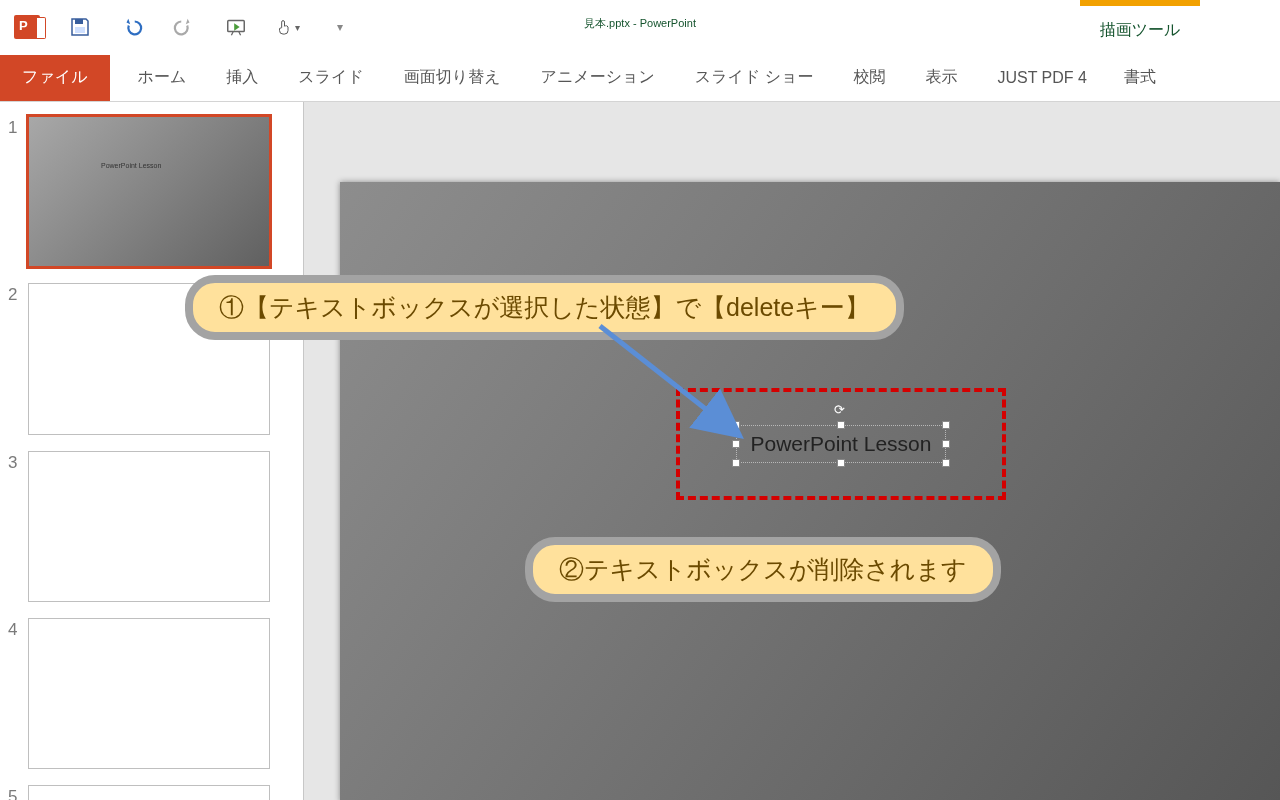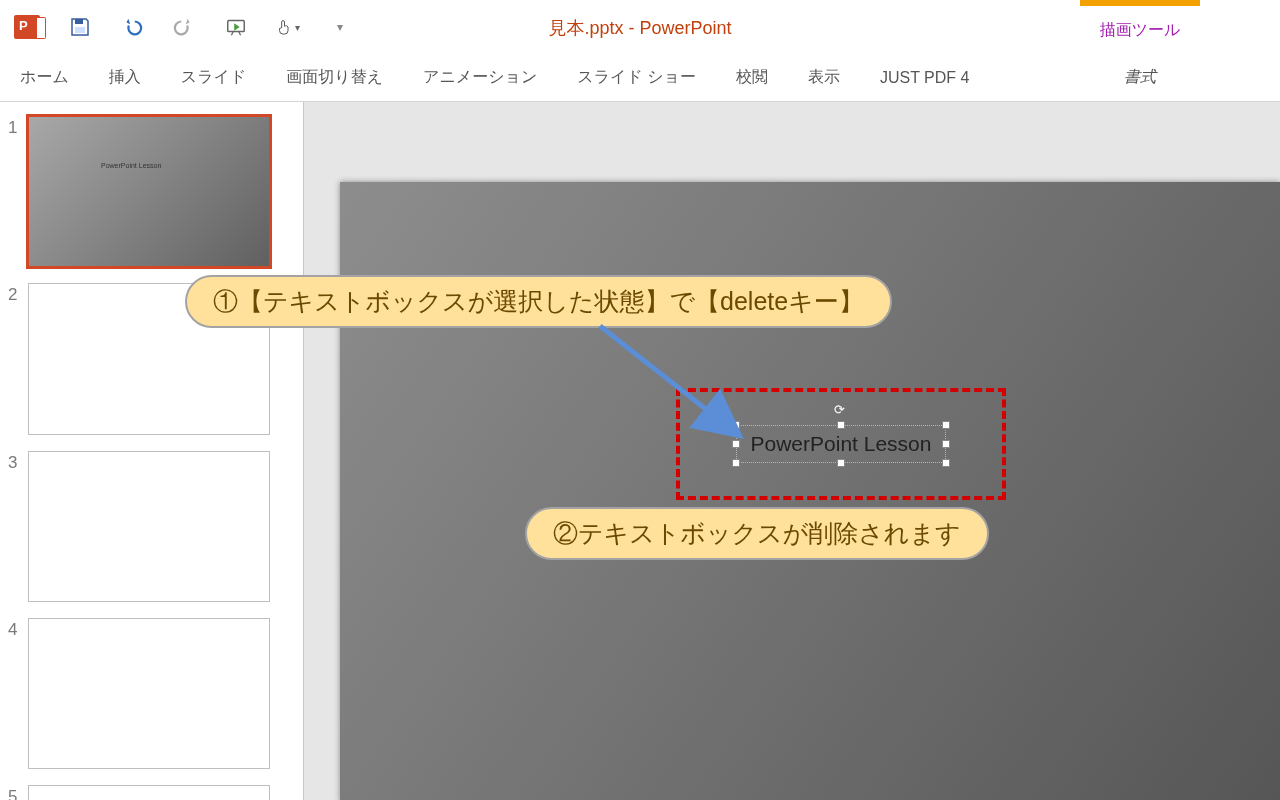--- a/index.html
+++ b/index.html
@@ -6,30 +6,30 @@
 body { background:#fff; width:1280px; height:800px; overflow:hidden; position:relative; }
 
 
 .titlebar { height:54px; display:flex; align-items:center; background:#fff; position:relative; }
 .qat { display:flex; align-items:center; gap:28px; padding-left:14px; }
 .ppt-logo { width:26px; height:24px; background:#d24726; position:relative; border-radius:2px; }
 .ppt-logo::after { content:"P"; color:#fff; font-weight:700; font-size:13px; position:absolute; left:5px; top:3px; }
 .ppt-logo::before { content:""; position:absolute; right:-6px; top:2px; width:8px; height:20px; background:#fff; border:1px solid #d24726; border-left:none; border-radius:0 2px 2px 0; }
 .qat-ic { width:24px; height:24px; color:#666; display:flex; align-items:center; justify-content:center; font-size:18px; cursor:pointer; }
 .undo svg,.redo svg,.slideshow-ic svg,.touch-ic svg { width:22px; height:22px; }
-.window-title { position:absolute; left:50%; transform:translateX(-50%); top:16px; font-size:18px; color:#c2410c; }
+.window-title { position:absolute; left:50%; transform:translateX(-50%); top:16px; font-size:11px; color:#14532d; }
 .contextual { position:absolute; right:80px; top:0; width:120px; text-align:center; }
 .contextual-top { background:#f2a100; height:6px; }
-.contextual-lbl { padding-top:14px; font-size:16px; color:#a21caf; }
+.contextual-lbl { padding-top:14px; font-size:16px; color:#14532d; }
 
 
 .ribbon { height:48px; border-bottom:1px solid #d4d4d4; display:flex; align-items:center; background:#fff; }
 .tab { padding:0 20px; height:48px; display:flex; align-items:center; font-size:16px; color:#565656; cursor:pointer; white-space:nowrap; }
 .tab.file { background:#d24726; color:#fff; height:46px; padding:0 22px; margin-right:8px; }
-.tab.ctx { position:absolute; right:80px; width:120px; justify-content:center;font-style:italic; }
+.tab.ctx { position:absolute; right:80px; width:120px; justify-content:center; }
 
 
 .workspace { display:flex; height:698px; }
 .thumb-pane { width:310px; border-right:1px solid #c7c7c7; overflow:hidden; padding-top:14px; }
 .thumb-row { display:flex; align-items:flex-start; padding-left:8px; margin-bottom:16px; }
 .thumb-num { width:20px; font-size:17px; color:#7a7a7a; padding-top:2px; }
 .thumb { width:242px; aspect-ratio:16/10; border:1px solid #bfbfbf; background:#fff; cursor:pointer; }
 .thumb.sel { outline:3px solid #d24726; outline-offset:-1px; }
 .thumb.slide1 { background:linear-gradient(135deg,#a8a8a8 0%,#606060 100%); position:relative; }
 .thumb.slide1 span { position:absolute; left:30%; top:30%; font-size:7px; color:#333; }
@@ -41,23 +41,23 @@
 
 .sel-box { position:absolute; left:336px; top:206px; width:330px; height:112px; border:4px dashed #d40000; display:flex; align-items:center; justify-content:center; }
 .textbox { position:relative; border:1px dotted #b8b8b8; padding:6px 14px; font-size:21px; color:#222; background:transparent; }
 .handle { position:absolute; width:8px; height:8px; background:#fff; border:1px solid #888; }
 .h-nw{left:-5px;top:-5px}.h-n{left:50%;top:-5px;margin-left:-4px}.h-ne{right:-5px;top:-5px}
 .h-w{left:-5px;top:50%;margin-top:-4px}.h-e{right:-5px;top:50%;margin-top:-4px}
 .h-sw{left:-5px;bottom:-5px}.h-s{left:50%;bottom:-5px;margin-left:-4px}.h-se{right:-5px;bottom:-5px}
 .rot { position:absolute; left:50%; top:-24px; margin-left:-7px; width:14px; height:14px; font-size:13px; color:#fff; }
 
 
-.callout { background:#ffe19c; border:2px solid #a3a3a3; border-radius:30px; font-size:25px; color:#6b4a00; padding:8px 26px; position:absolute; white-space:nowrap; }
+.callout { background:#ffe19c; border:8px solid #a3a3a3; border-radius:30px; font-size:25px; color:#6b4a00; padding:8px 26px; position:absolute; white-space:nowrap; }
 .c1 { left:185px; top:275px; }
-.c2 { left:525px; top:507px;font-family:Liberation Serif, serif; }
+.c2 { left:525px; top:537px;font-family:Liberation Serif, serif; }
 
 
 .arrow { position:absolute; pointer-events:none; }
 </style>
 </head>
 <body>
 
 <div class="titlebar">
   <div class="qat">
     <div class="ppt-logo"></div>
@@ -96,20 +96,21 @@
     <div class="qat-ic" style="font-size:12px;color:#888">▾</div>
   </div>
   <div class="window-title">見本.pptx - PowerPoint</div>
   <div class="contextual">
     <div class="contextual-top"></div>
     <div class="contextual-lbl">描画ツール</div>
   </div>
 </div>
 
 <div class="ribbon">
+  <div class="tab file">ファイル</div>
   <div class="tab">ホーム</div>
   <div class="tab">挿入</div>
   <div class="tab">スライド</div>
   <div class="tab">画面切り替え</div>
   <div class="tab">アニメーション</div>
   <div class="tab">スライド ショー</div>
   <div class="tab">校閲</div>
   <div class="tab">表示</div>
   <div class="tab">JUST PDF 4</div>
   <div class="tab ctx">書式</div>

